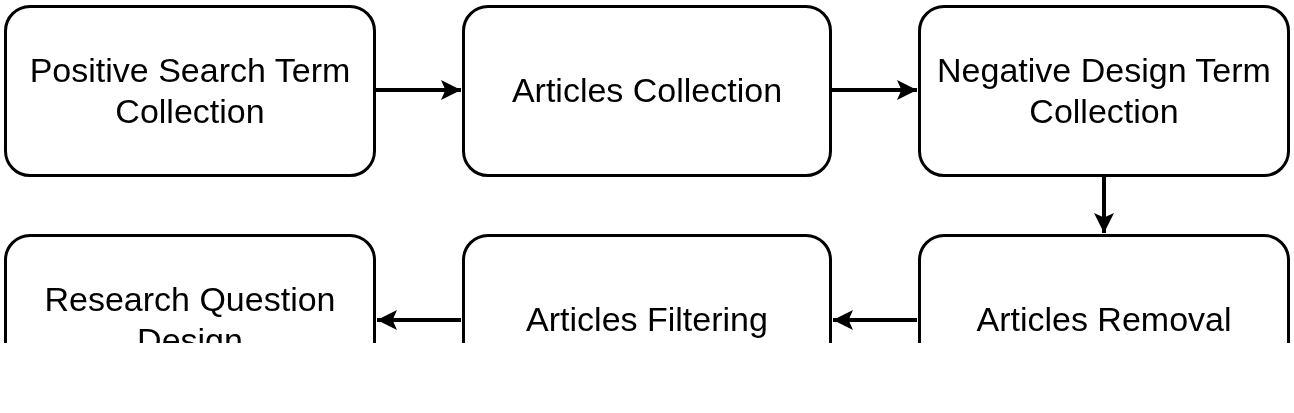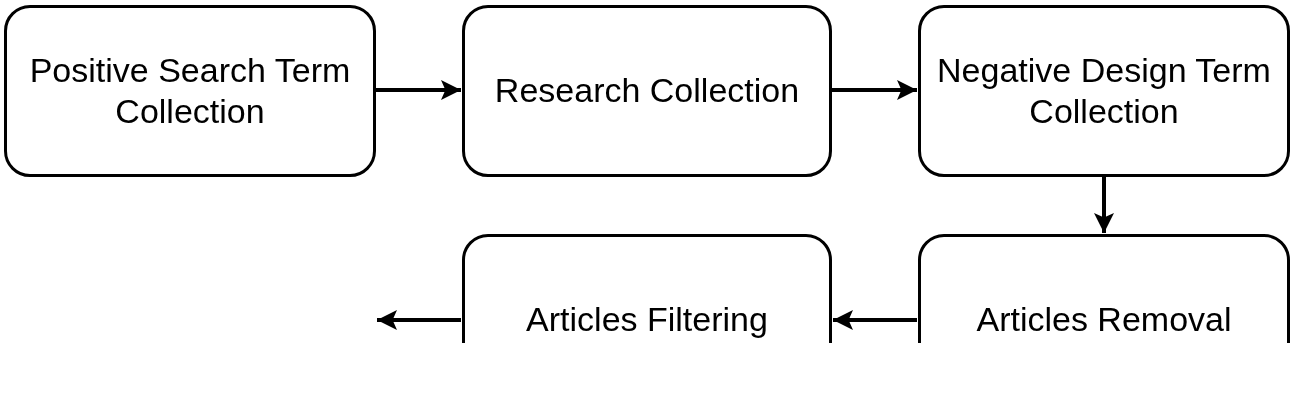--- a/index.html
+++ b/index.html
@@ -65,29 +65,32 @@
     <line class="edge" x1="1104" y1="177" x2="1104" y2="233" marker-end="url(#arrowhead)"></line>
     <line class="edge" x1="917" y1="320" x2="833" y2="320" marker-end="url(#arrowhead)"></line>
     <line class="edge" x1="461" y1="320" x2="377" y2="320" marker-end="url(#arrowhead)"></line>
   </svg>
 
   <div class="node node-1">
     <span>Positive Search Term Collection</span>
   </div>
 
   <div class="node node-2">
-    <span>Research Collection</span>
+    <span>Articles Collection</span>
   </div>
 
   <div class="node node-3">
     <span>Negative Design Term Collection</span>
   </div>
 
   <div class="node node-5">
     <span>Articles Filtering</span>
   </div>
 
   <div class="node node-4">
     <span>Articles Removal</span>
   </div>
 
+  <div class="node node-6">
+    <span>Research Question Design</span>
+  </div>
 
 </div>
 
 </body></html>

